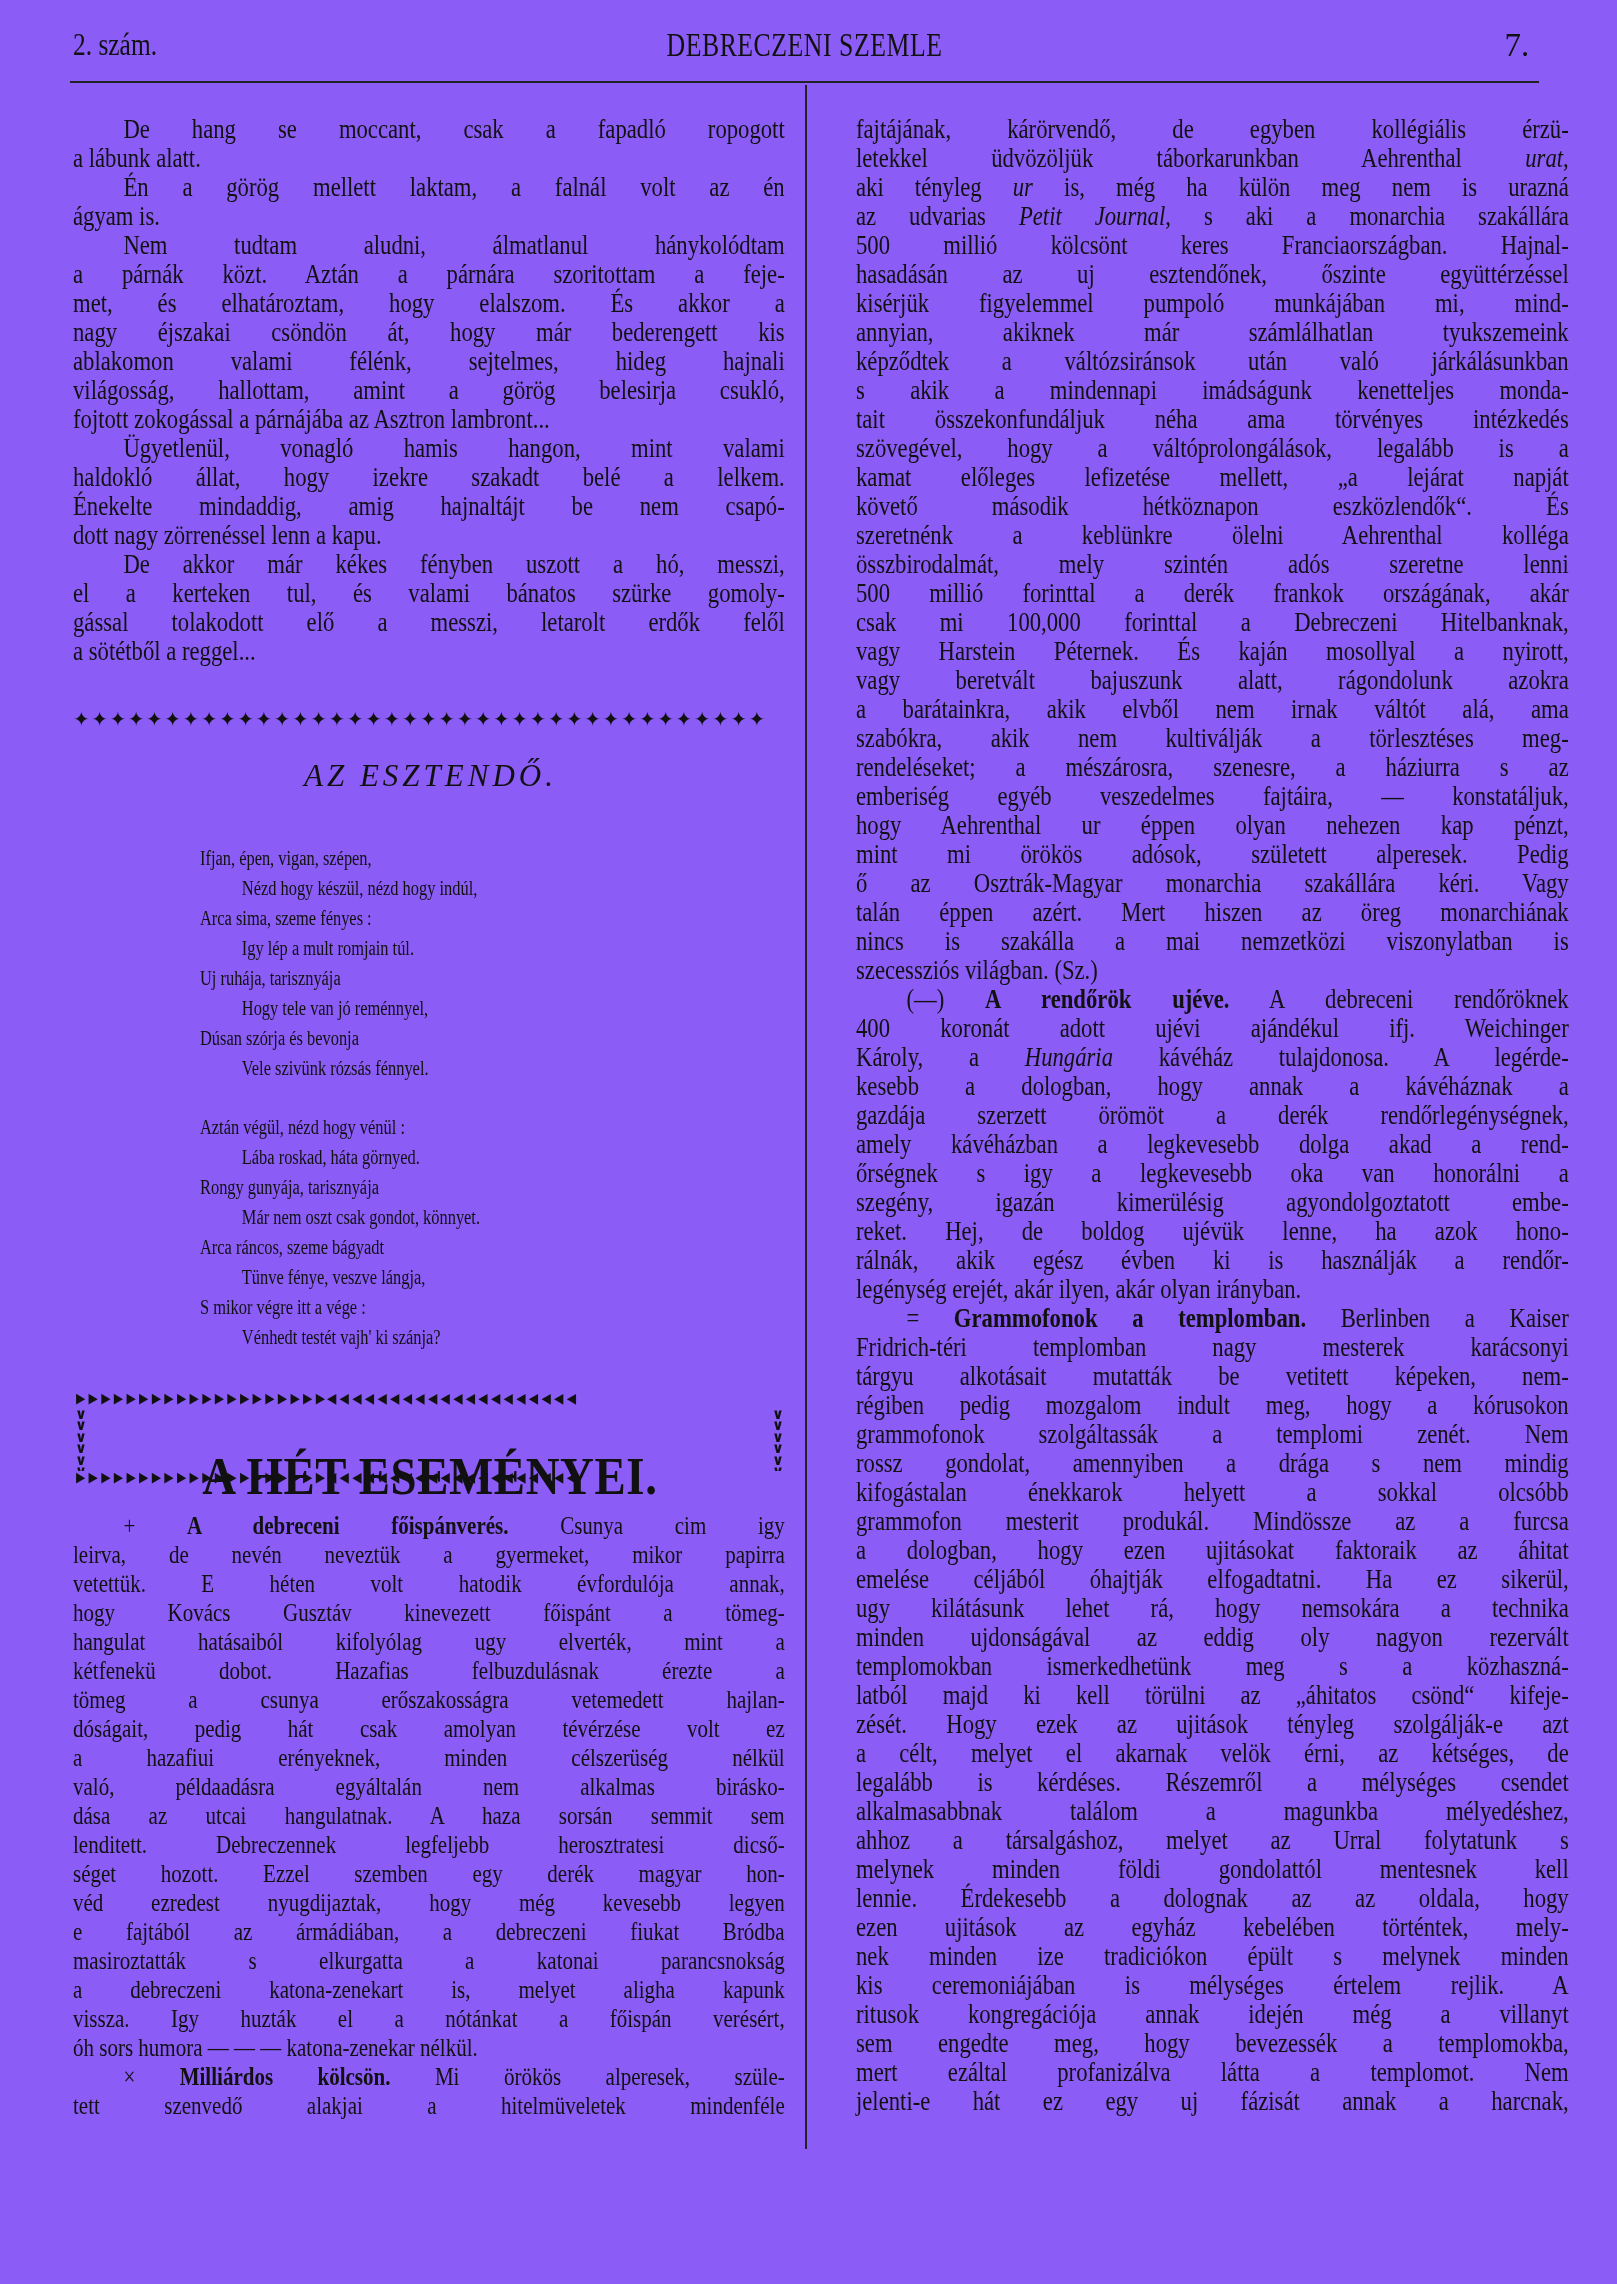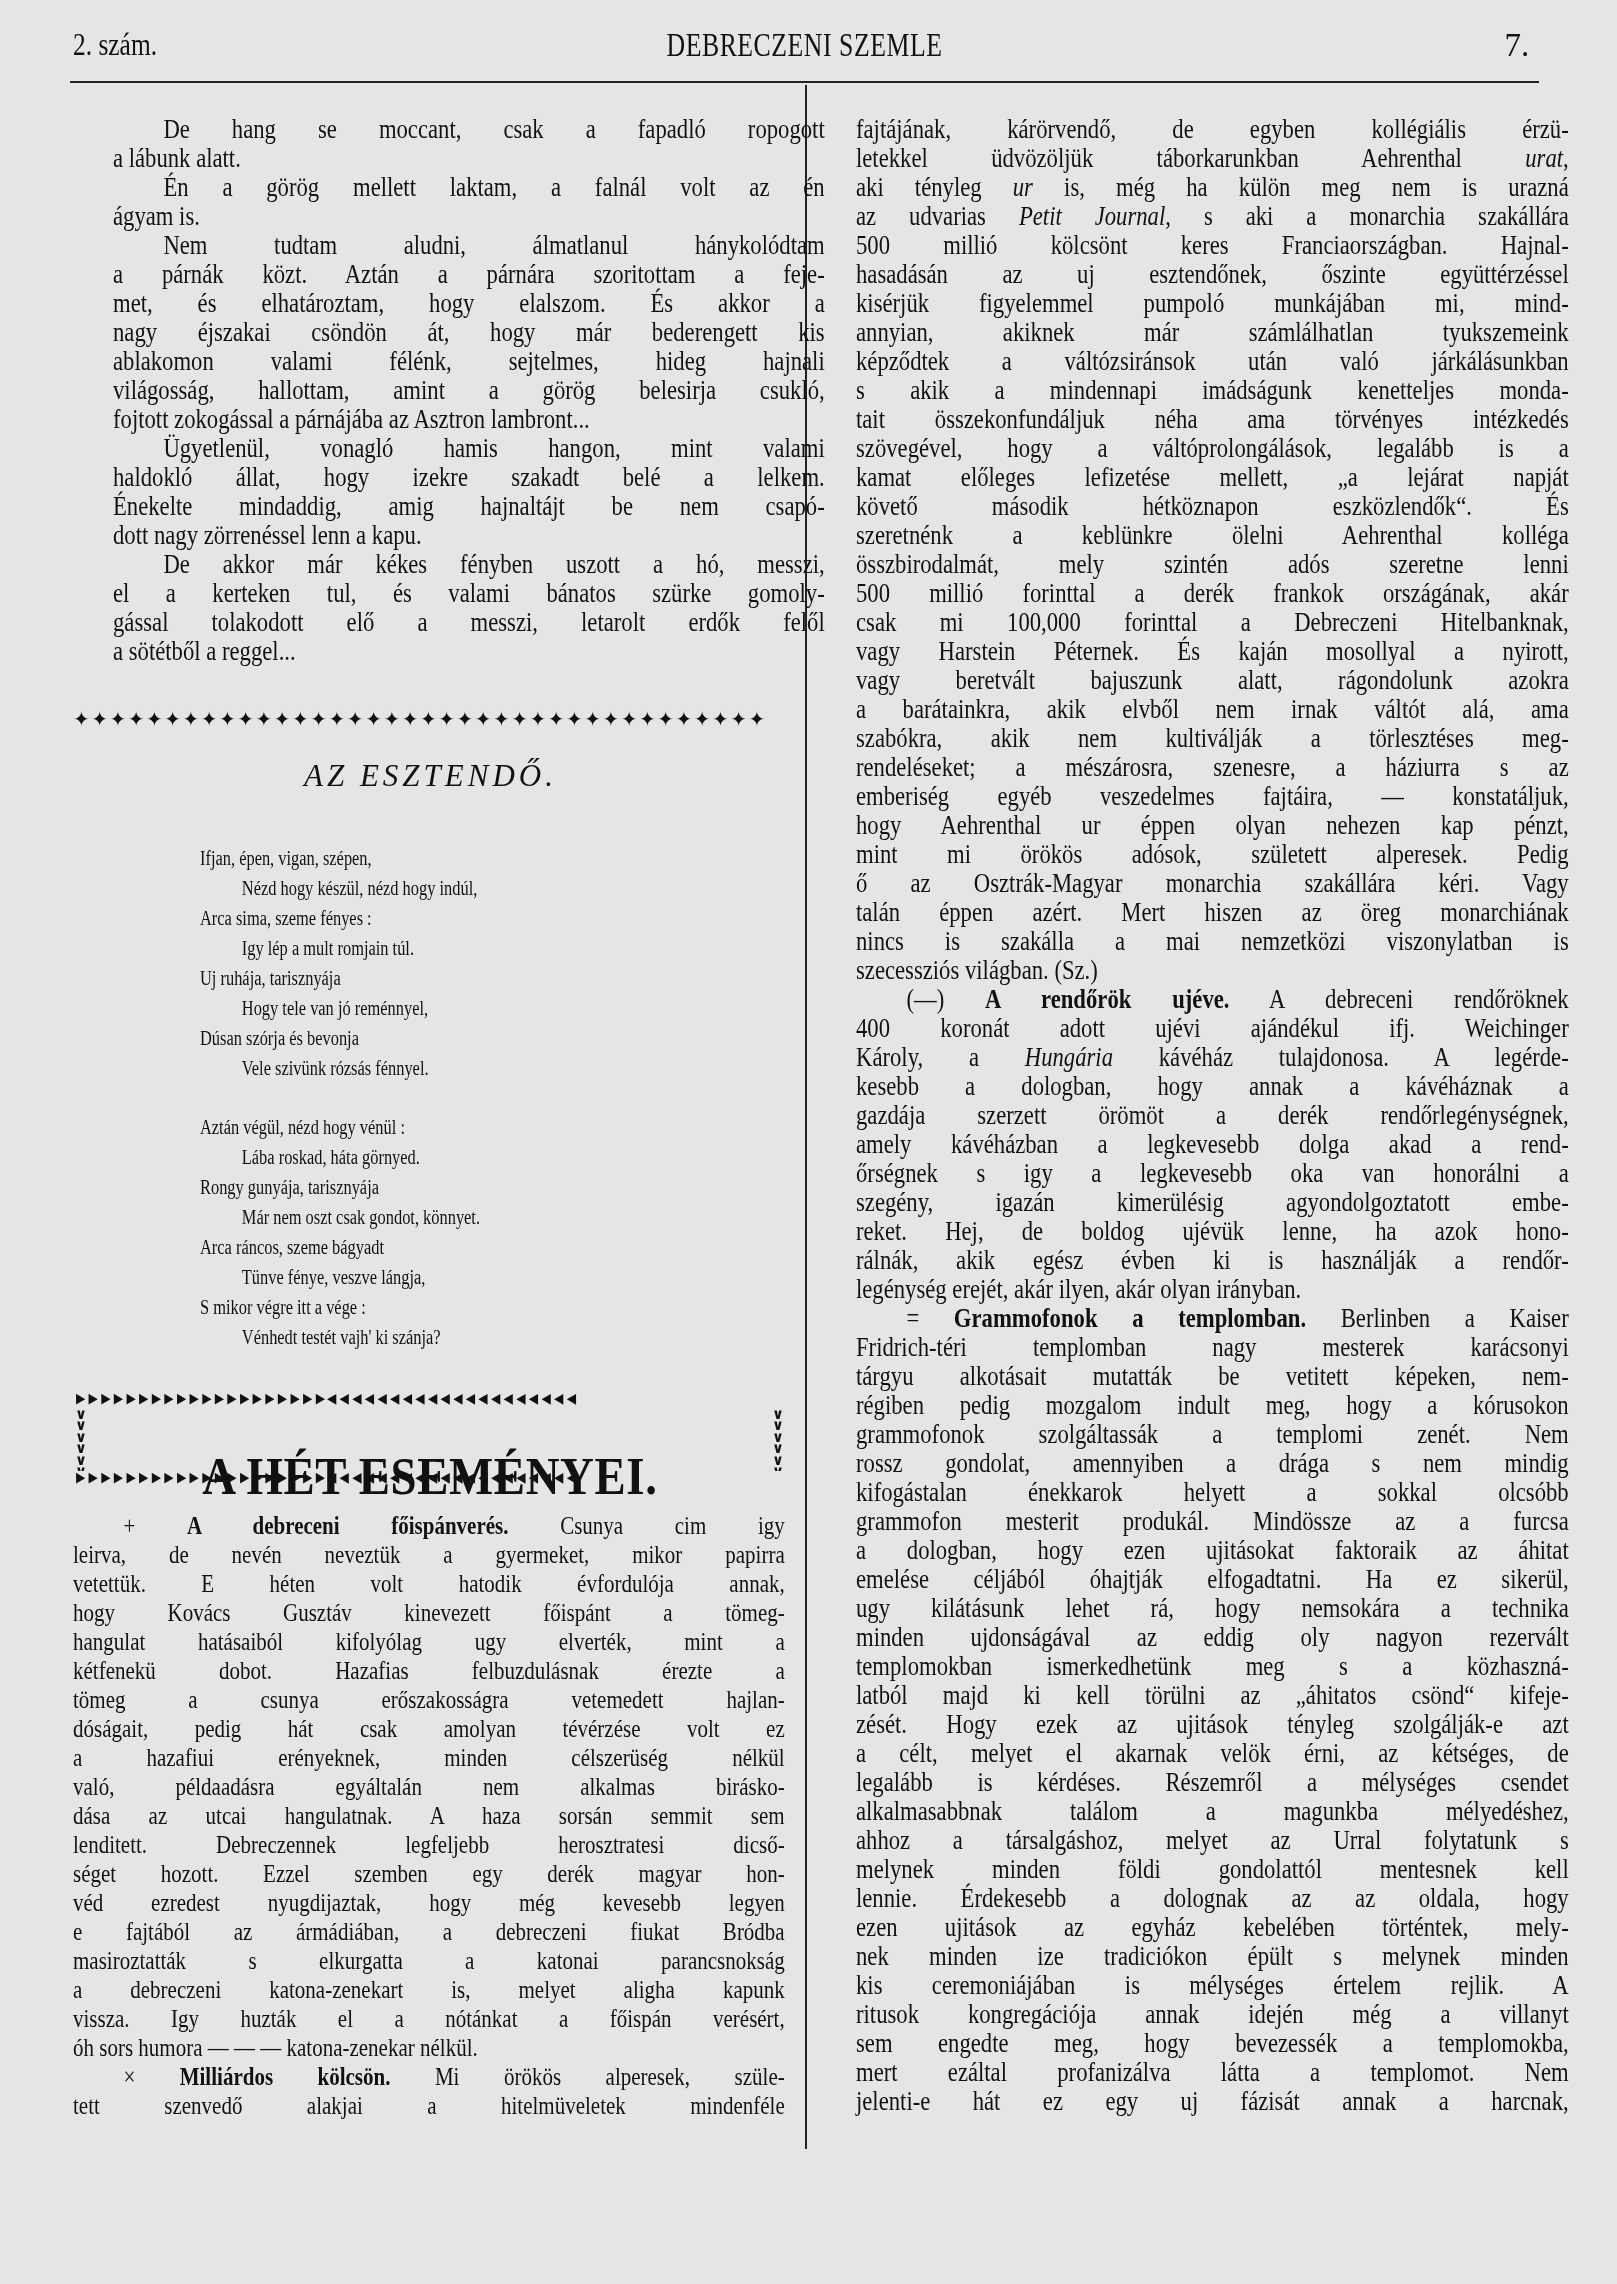--- a/index.html
+++ b/index.html
@@ -1,26 +1,26 @@
 <!DOCTYPE html>
 <html style="font-size:10.7px"><head>
 <meta charset="utf-8">
 <style>
   html, body { margin: 0; padding: 0; background: #ffffff; }
   body { width: 1618px; height: 2284px; position: relative; overflow: hidden; color: #111; }
-  .page { position: absolute; left: 0; top: 0; width: 1618px; height: 2284px; background: #e5e5e5; }
+  .page { position: absolute; left: 0; top: 0; width: 1618px; height: 2284px; background: #8b5cf6; }
   .serif { font-family: "Liberation Serif", "DejaVu Serif", serif; }
   .header { position: absolute; left: 73px; top: 27px; width: 1463px; height: 47px; }
   .header .num { position: absolute; left: 0; top: 0; font-size: 31px; letter-spacing: 0; transform: scaleX(0.82); transform-origin: left top; }
   .header .title { position: absolute; left: 0; right: 0; top: 0; text-align: center; font-size: 33px; transform: scaleX(0.78); letter-spacing: 0.7px; }
   .header .page-no { position: absolute; right: 6.7px; top: 0; font-size: 33px; }
   .rule { position: absolute; left: 70px; top: 81px; width: 1469px; height: 2px; background: #222; }
   .divider { position: absolute; left: 805px; top: 85px; width: 2px; height: 2064px; background: #222; }
   .col { position: absolute; top: 115px; font-size: 27px; line-height: 29px; text-align: justify; }
-  .col-left { left: 73px; width: 712px; margin-left: 40px; }
+  .col-left { left: 73px; width: 712px; }
   .col-right { left: 856px; width: 713px; }
   .cond { display: block; transform: scaleX(0.84); transform-origin: left top; width: 119%; }
   .line { display: block; white-space: nowrap; text-align-last: justify; text-align: justify; }
   .line.last { text-align-last: left; }
   .b { font-weight: bold; }
   .i { font-style: italic; }
   .stars { position: absolute; left: 73px; top: 707px; width: 715px; font-size: 20px; letter-spacing: 1.5px; white-space: nowrap; overflow: hidden; font-family: "DejaVu Sans", sans-serif; }
   .poem-title { position: absolute; left: 73px; width: 715px; top: 758px; text-align: center; font-size: 31px; font-style: italic; letter-spacing: 4px; }
   .byline { position: absolute; left: 77px; width: 715px; top: 807px; font-size: 23px; white-space: nowrap; }
   .poem { position: absolute; left: 200px; top: 843px; font-size: 20px; line-height: 30px; }

